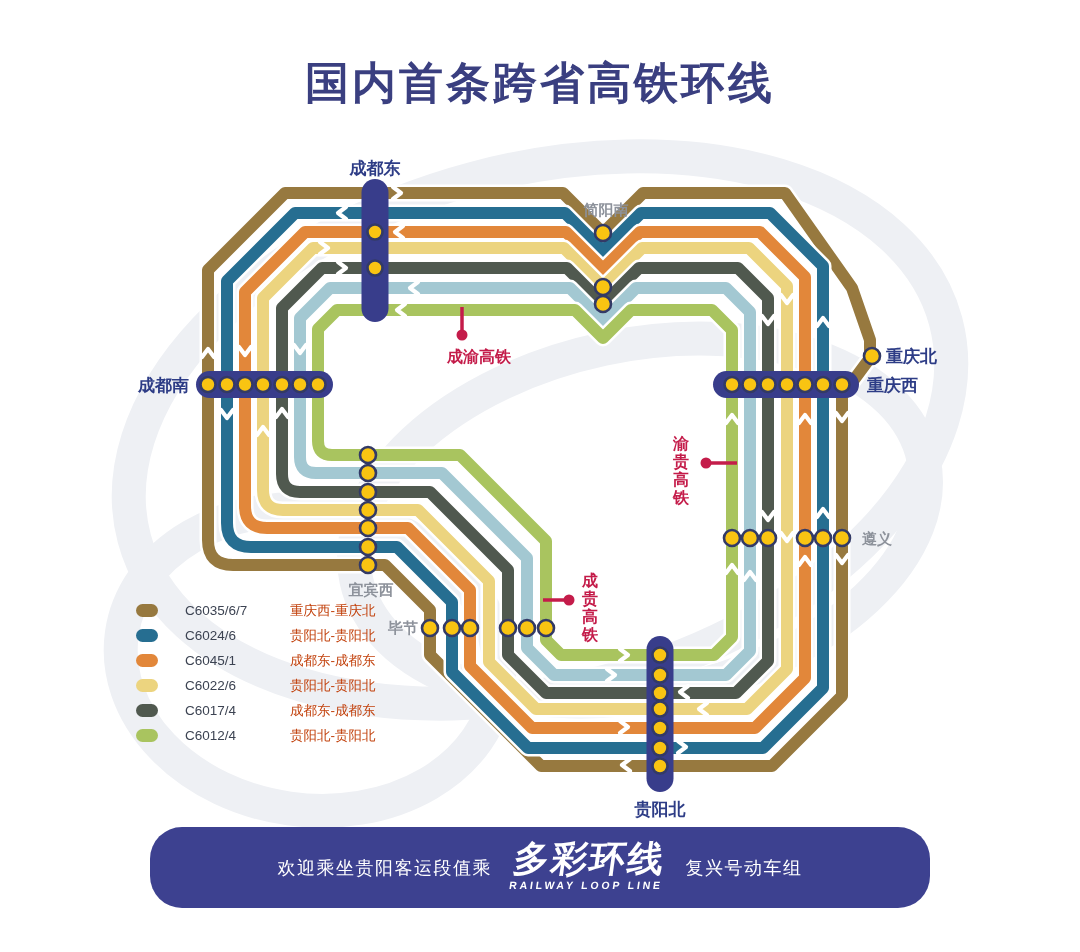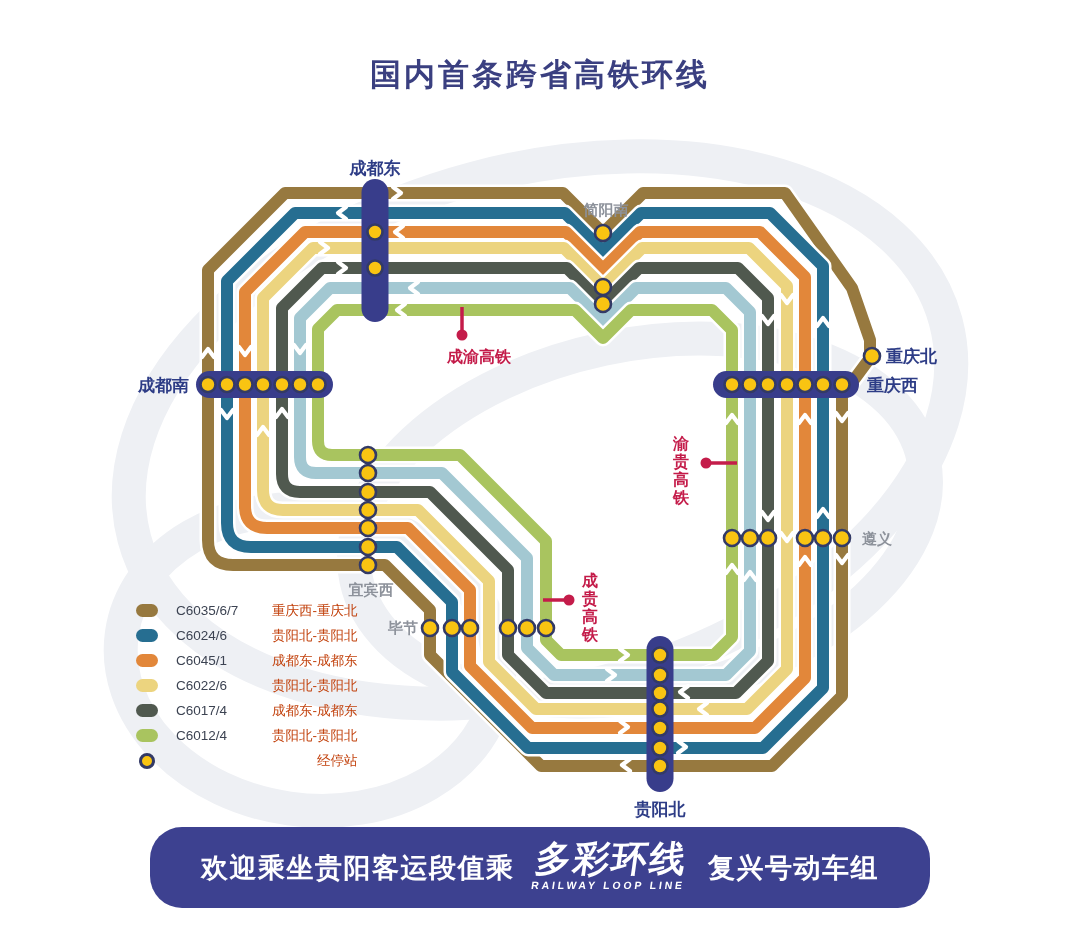--- a/index.html
+++ b/index.html
@@ -1,30 +1,30 @@
 <!DOCTYPE html>
 <html><head>
 <meta charset="utf-8">
 <style>
   html,body{margin:0;padding:0;background:#fff;}
   .stage{position:relative;width:1080px;height:952px;background:#ffffff;overflow:hidden;
          font-family:"Liberation Sans","DejaVu Sans",sans-serif;}
   .map-svg{position:absolute;left:0;top:0;}
   .page-title{position:absolute;left:0;top:54px;width:100%;text-align:center;
-              font-size:31px;font-weight:900;color:#3a3f80;letter-spacing:3px;}
+              font-size:44px;font-weight:900;color:#3a3f80;letter-spacing:3px;}
   .legend{position:absolute;left:136px;top:598px;}
-  .lrow{display:flex;align-items:center;height:25px;gap:18px;justify-content:space-between;}
+  .lrow{display:flex;align-items:center;height:25px;gap:27px;}
   .sw{width:22px;height:13px;border-radius:7px;flex:0 0 auto;}
   .code{font-size:13.5px;color:#3c4352;width:78px;}
   .route{font-size:13.5px;color:#c2410c;}
   .stopdot{width:16px;height:16px;border-radius:50%;background:#f9c412;
            border:3px solid #333a66;box-sizing:border-box;margin-left:3px;margin-right:-3px;flex:0 0 auto;}
   .banner{position:absolute;left:150px;top:827px;width:780px;height:81px;background:#3d4190;
           border-radius:32px;display:flex;align-items:center;justify-content:center;gap:20px;color:#fff;}
-  .banner-left,.banner-right{font-size:27px;font-weight:bold;letter-spacing:1.5px;}
+  .banner-left,.banner-right{font-size:18px;font-weight:normal;letter-spacing:1.5px;}
   .brand{text-align:center;transform:skewX(-8deg);margin-top:-4px;}
   .brand-cn{font-size:36px;font-weight:900;letter-spacing:2px;line-height:1;}
   .brand-en{font-size:10.5px;font-weight:bold;letter-spacing:2.8px;margin-top:2px;}
 </style>
 </head>
 <body>
 
 <div class="stage">
   <svg class="map-svg" width="1080" height="952" viewBox="0 0 1080 952">
       <ellipse cx="540" cy="430" rx="420" ry="260" transform="rotate(-15 540 430)" fill="none" stroke="#eef0f4" stroke-width="34"></ellipse>
@@ -203,24 +203,20 @@
     <div class="lrow">
       <span class="sw" style="background: rgb(80, 89, 79);"></span>
       <span class="code">C6017/4</span>
       <span class="route">成都东-成都东</span>
     </div>
     <div class="lrow">
       <span class="sw" style="background: rgb(169, 196, 95);"></span>
       <span class="code">C6012/4</span>
       <span class="route">贵阳北-贵阳北</span>
     </div>
-    <div class="lrow">
-      <span class="stopdot"></span>
-      <span class="route">经停站</span>
-    </div>
   </div>
 
   <div class="banner">
     <span class="banner-left">欢迎乘坐贵阳客运段值乘</span>
     <span class="brand">
       <div class="brand-cn">多彩环线</div>
       <div class="brand-en">RAILWAY LOOP LINE</div>
     </span>
     <span class="banner-right">复兴号动车组</span>
   </div>

